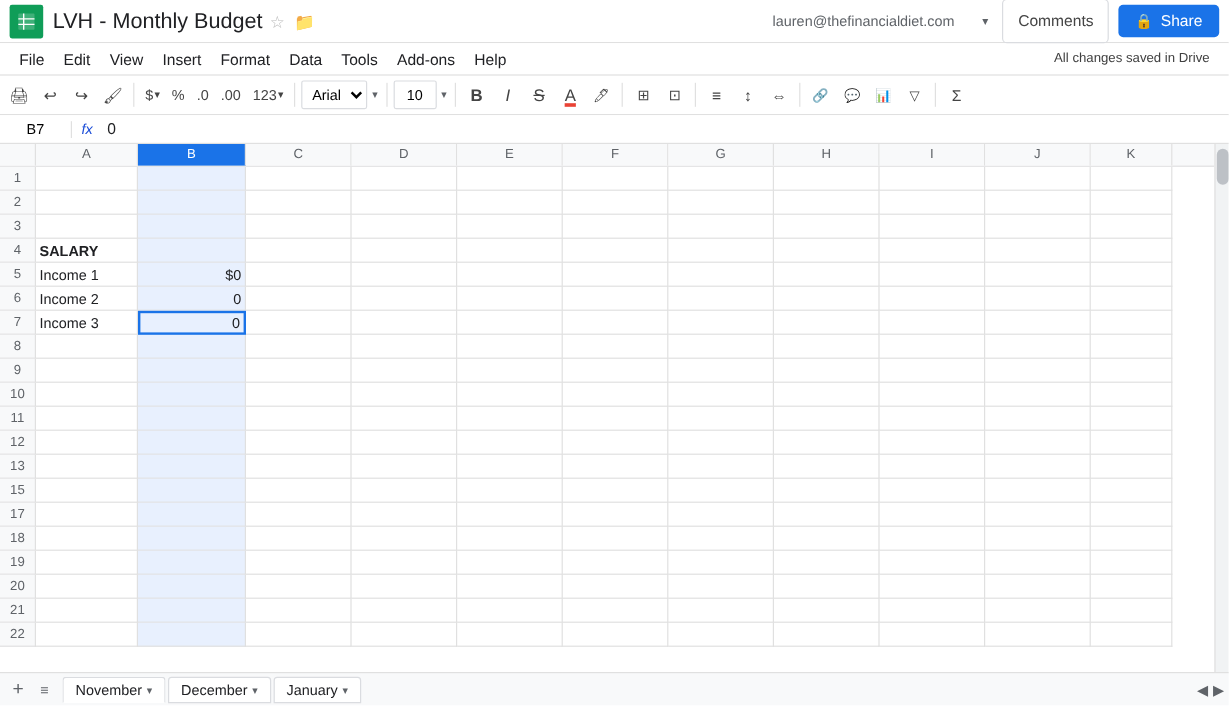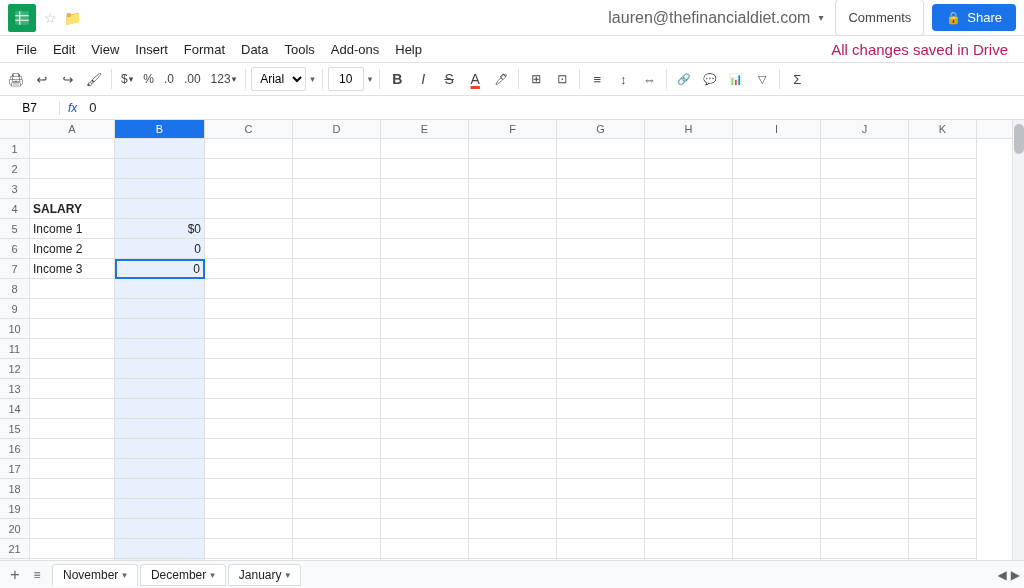--- a/index.html
+++ b/index.html
@@ -10,36 +10,36 @@
       display: flex; align-items: center; height: 36px; background: #fff; padding: 0 8px; border-bottom: 1px solid #e0e0e0;
     }
     #app-icon {
       width: 28px; height: 28px; background: #0f9d58; border-radius: 2px; display: flex; align-items: center; justify-content: center; margin-right: 8px;
     }
     #app-icon svg { width: 18px; height: 18px; }
     #doc-title { font-size: 18px; color: #202124; margin-right: 6px; }
     #star-icon { color: #bbb; margin-right: 4px; font-size: 14px; cursor: pointer; }
     #folder-icon { color: #5f6368; font-size: 14px; cursor: pointer; }
     #topbar-spacer { flex: 1; }
-    #user-email { font-size: 16px; color: #5f6368; margin-right: 8px; }
+    #user-email { font-size: 12px; color: #5f6368; margin-right: 23px; }
     #user-arrow { font-size: 10px; color: #5f6368; }
     #comments-btn {
       background: #fff; border: 1px solid #dadce0; border-radius: 4px; padding: 10px 12px; font-size: 13px; cursor: pointer; margin-right: 8px; color: #444;
     }
     #share-btn {
       background: #1a73e8; border: none; border-radius: 4px; padding: 6px 14px; font-size: 13px; color: #fff; cursor: pointer; display: flex; align-items: center; gap: 6px;
     }
     #share-btn .lock-icon { font-size: 12px; }
 
     
     #menubar {
       display: flex; align-items: center; height: 26px; padding: 0 8px; background: #fff;
     }
     .menu-item { padding: 2px 8px; font-size: 13px; color: #202124; cursor: pointer; border-radius: 2px; }
-    #autosave { font-size: 15px; color: #be185d; margin-left: auto; margin-right: 8px; }
+    #autosave { font-size: 11px; color: #404040; margin-left: auto; margin-right: 8px; }
 
     
     #toolbar {
       display: flex; align-items: center; height: 34px; border-top: 1px solid #e0e0e0; border-bottom: 1px solid #e0e0e0; padding: 0 4px; background: #fff; gap: 2px;
     }
     .toolbar-btn {
       display: flex; align-items: center; justify-content: center; width: 24px; height: 24px; cursor: pointer; border-radius: 2px; color: #444; font-size: 13px; border: none; background: none;
     }
     .toolbar-sep { width: 1px; height: 20px; background: #e0e0e0; margin: 0 3px; }
     .font-select {
@@ -113,20 +113,21 @@
 </head>
 <body>
 
 <div id="topbar">
   <div id="app-icon">
     <svg viewBox="0 0 24 24" fill="white">
         <rect x="3" y="3" width="18" height="18" rx="1" fill="white" opacity="0.2"></rect>
         <path d="M3 9h18M3 15h18M9 3v18" stroke="white" stroke-width="1.5" fill="none"></path>
       </svg>
   </div>
+  <span id="doc-title">LVH - Monthly Budget</span>
   <span id="star-icon">☆</span>
   <span id="folder-icon" style="margin-left:4px;">📁</span>
   <div id="topbar-spacer"></div>
   <span id="user-email">lauren@thefinancialdiet.com</span>
   <span id="user-arrow">▾</span>
   <div style="width:12px;"></div>
   <button id="comments-btn">Comments</button>
   <button id="share-btn">
     <span class="lock-icon">🔒</span>
     <span>Share</span>
@@ -415,49 +416,21 @@
           <div class="cell col-d"></div>
           <div class="cell col-e"></div>
           <div class="cell col-f"></div>
           <div class="cell col-g"></div>
           <div class="cell col-h"></div>
           <div class="cell col-i"></div>
           <div class="cell col-j"></div>
           <div class="cell col-k"></div>
         </div>
         <div class="grid-row">
-          <div class="row-num">14</div>
-          <div class="cell col-a"></div>
-          <div class="cell col-b" style="justify-content: flex-end; background: rgb(232, 240, 254);"></div>
-          <div class="cell col-c"></div>
-          <div class="cell col-d"></div>
-          <div class="cell col-e"></div>
-          <div class="cell col-f"></div>
-          <div class="cell col-g"></div>
-          <div class="cell col-h"></div>
-          <div class="cell col-i"></div>
-          <div class="cell col-j"></div>
-          <div class="cell col-k"></div>
-        </div>
-        <div class="grid-row">
           <div class="row-num">15</div>
-          <div class="cell col-a"></div>
-          <div class="cell col-b" style="justify-content: flex-end; background: rgb(232, 240, 254);"></div>
-          <div class="cell col-c"></div>
-          <div class="cell col-d"></div>
-          <div class="cell col-e"></div>
-          <div class="cell col-f"></div>
-          <div class="cell col-g"></div>
-          <div class="cell col-h"></div>
-          <div class="cell col-i"></div>
-          <div class="cell col-j"></div>
-          <div class="cell col-k"></div>
-        </div>
-        <div class="grid-row">
-          <div class="row-num">16</div>
           <div class="cell col-a"></div>
           <div class="cell col-b" style="justify-content: flex-end; background: rgb(232, 240, 254);"></div>
           <div class="cell col-c"></div>
           <div class="cell col-d"></div>
           <div class="cell col-e"></div>
           <div class="cell col-f"></div>
           <div class="cell col-g"></div>
           <div class="cell col-h"></div>
           <div class="cell col-i"></div>
           <div class="cell col-j"></div>

